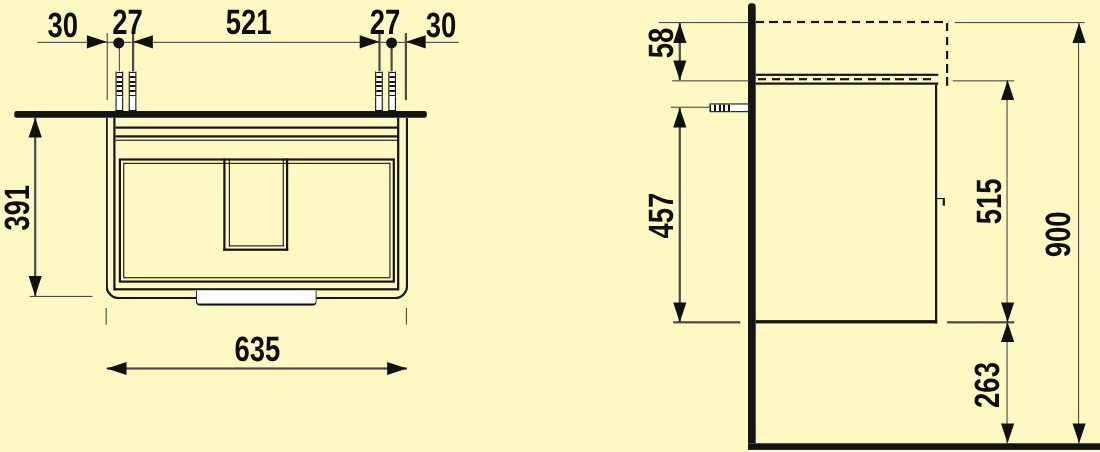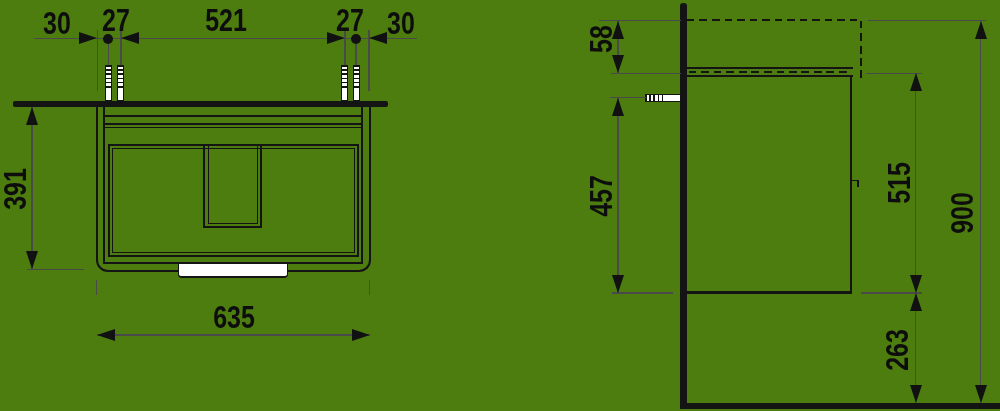--- a/index.html
+++ b/index.html
@@ -1,16 +1,16 @@
 <!DOCTYPE html>
 <html><head>
 <meta charset="utf-8">
 <style>
   html,body{margin:0;padding:0;background:#fff;}
-  #stage{position:relative;width:1000px;height:411px;background:#4d7c0f;overflow:hidden;
+  #stage{position:relative;width:1000px;height:411px;background:#fef9c3;overflow:hidden;
          font-family:"Liberation Sans",sans-serif;text-align:center;}
   
   .obj{position:absolute;background:#141414;}
   
   .ln{position:absolute;background:#4a4a4a;}
   
   .dash-h{position:absolute;height:2.4px;
           background:repeating-linear-gradient(to right,#141414 0 7.5px,transparent 7.5px 12.5px);}
   .dash-v{position:absolute;width:2.4px;
           background:repeating-linear-gradient(to bottom,#141414 0 7.5px,transparent 7.5px 12.5px);}

